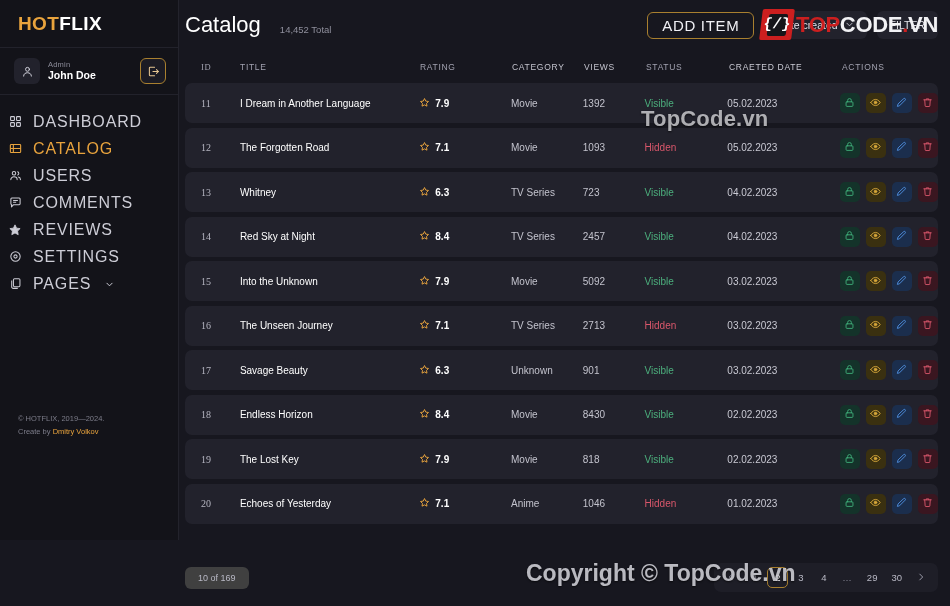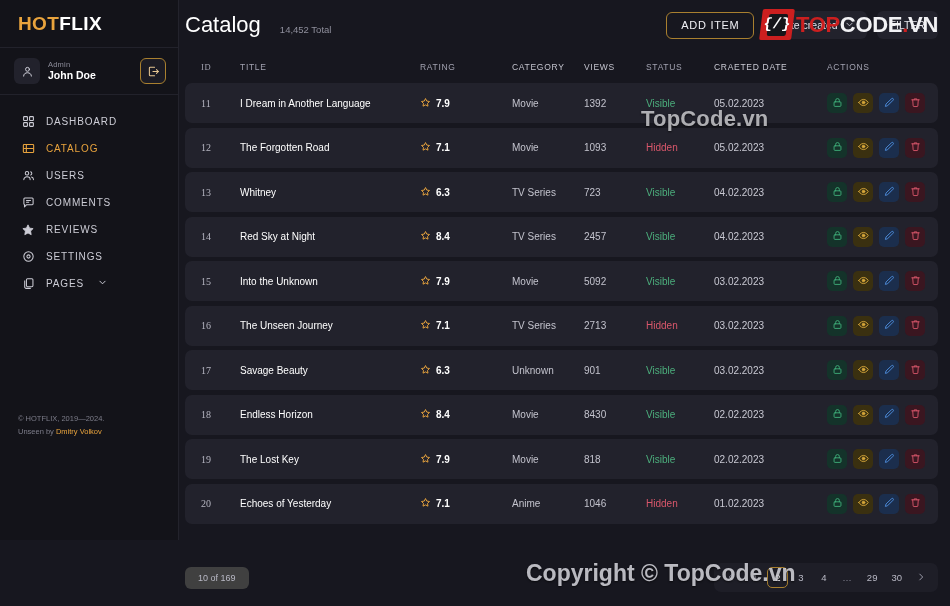--- a/index.html
+++ b/index.html
@@ -45,22 +45,22 @@
   .logout-btn {
     width: 26px; height: 26px; border-radius: 6px;
     border: 1px solid #a9802f; background: #1b1b24;
     display: flex; align-items: center; justify-content: center;
     cursor: pointer; flex: 0 0 26px;
   }
 
   .nav { padding-top: 14px; display: flex; flex-direction: column; }
   .nav-item {
     display: flex; align-items: center; gap: 11px;
-    height: 25px; padding-left: 21px;
-    color: #cdcdd6; font-size: 10px; letter-spacing: .85px;
+    height: 25px; padding-left: 8px;
+    color: #cdcdd6; font-size: 16px; letter-spacing: .85px;
     cursor: pointer; text-transform: uppercase;
     margin-bottom: 2px;
   }
   .nav-item .ic { width: 14px; height: 14px; display:flex; align-items:center; justify-content:center; flex:0 0 14px; }
   .nav-item.active { color: #e8a33d; }
   .nav-item .chev { margin-left: 3px; }
 
   .side-footer {
     position: absolute; left: 18px; top: 412px;
     font-size: 7.5px; color: #7d7d8a; line-height: 1.75;
@@ -74,21 +74,21 @@
     height: 50px; display: flex; align-items: center;
     padding: 0 12px 0 6px; gap: 10px;
   }
   .page-title { font-size: 22px; color: #fff; font-weight: normal; padding-left: 0px; }
   .total-count { font-size: 9.5px; color: #8f8f9c; margin-left: 9px; position: relative; top: 4px; }
   .topbar-spacer { flex: 1; }
   .btn-add {
     height: 27px; padding: 0 14px;
     border: 1px solid #a9802f; border-radius: 6px;
     background: transparent; color: #f0f0f5;
-    font-size: 11px; letter-spacing: .7px; font-family: inherit;
+    font-size: 15px; letter-spacing: .7px; font-family: inherit;
     cursor: pointer; display:flex; align-items:center;
   }
   .btn-select, .btn-filter {
     height: 28px; padding: 0 13px; border: none; border-radius: 6px;
     background: #22222c; color: #e3e3ea;
     font-size: 10.5px; font-family: inherit; cursor: pointer;
     display: flex; align-items: center; gap: 7px;
   }
   .btn-filter { color: #e3e3ea; }
 
@@ -102,21 +102,21 @@
     display: flex; align-items: center; height: 40px;
     background: #22222c; border-radius: 7px; margin-bottom: 4.5px;
     font-size: 10px; color: #d6d6de;
   }
   .c-id     { width: 55px; padding-left: 16px; color: #b6b6c2; font-family: Liberation Serif, serif; }
   .c-title  { width: 180px; color: #ffffff; }
   .c-rating { width: 92px; display: flex; align-items: center; gap: 5px; }
   .c-cat    { width: 72px; color: #c3c3cd; }
   .c-views  { width: 62px; color: #c3c3cd; }
   .c-status { width: 68px; }
-  .c-date   { width: 113px; color: #c9c9d3; }
+  .c-date   { width: 113px; color: #c9c9d3; margin-left: 15px; }
   .c-actions{ flex: 1; display: flex; gap: 6px; }
   .thead .c-title { color: #a2a2b0; }
   .thead .c-id { color: #a2a2b0; }
 
   .rating-val { font-weight: bold; color: #fff; font-size: 10px; }
   .st-visible { color: #4caf7d; }
   .st-hidden  { color: #d9576b; }
 
   .act {
     width: 20px; height: 20px; border-radius: 5px;
@@ -296,21 +296,21 @@
               <path d="M5 8.5 12 15.5 19 8.5"></path>
             </svg>
         </span>
       </div>
 
     </nav>
 
     <div class="side-footer">
       <div>© HOTFLIX, 2019—2024.</div>
       <div>
-        <span>Unseen by</span>
+        <span>Create by</span>
         <a href="#">Dmitry Volkov</a>
       </div>
     </div>
   </aside>
 
   <section class="main">
 
     <div class="topbar">
       <h1 class="page-title">Catalog</h1>
       <span class="total-count">14,452 Total</span>

